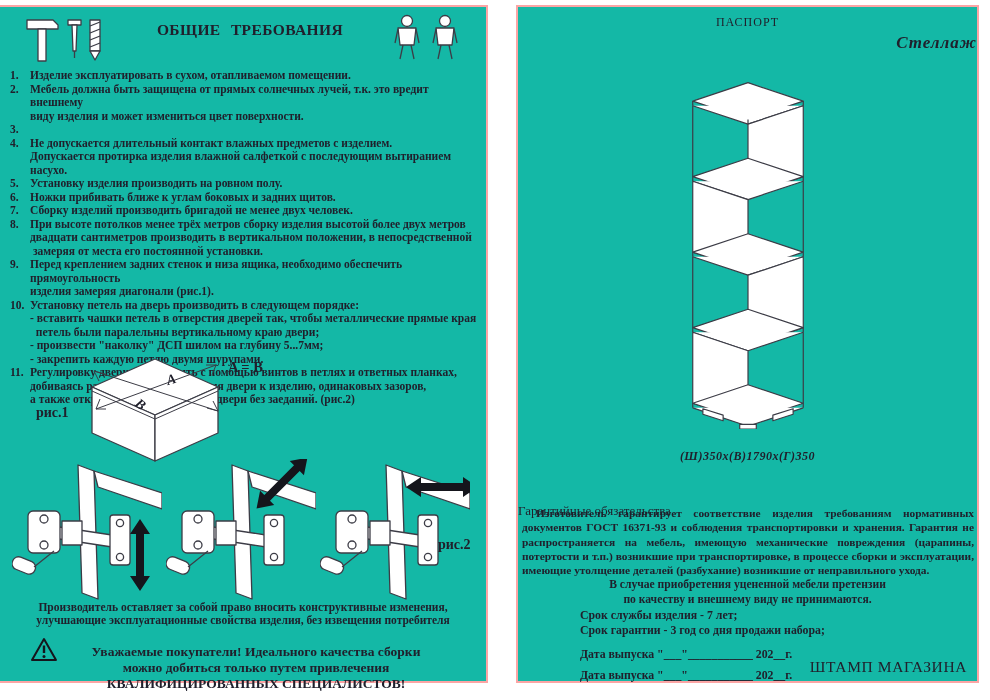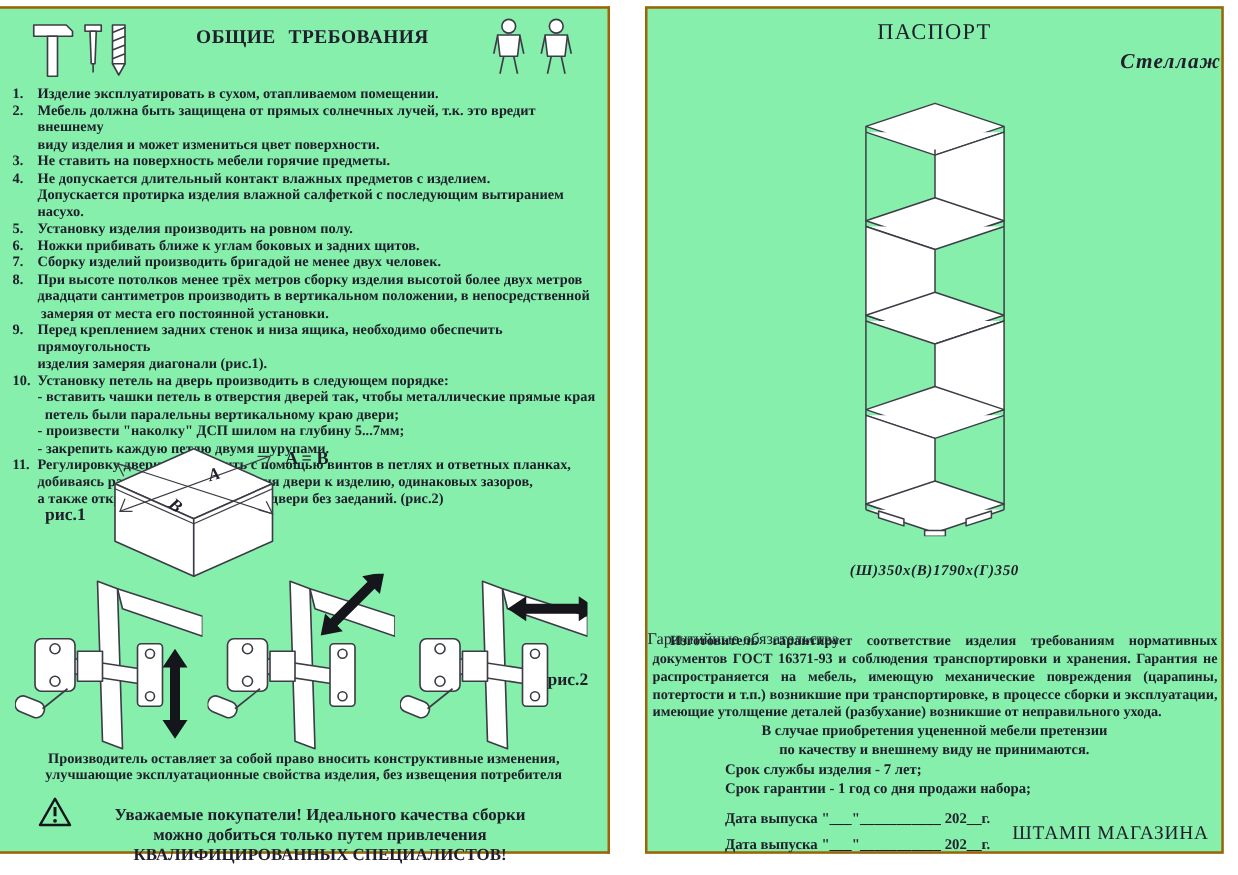--- a/index.html
+++ b/index.html
@@ -2,22 +2,22 @@
 <html><head>
 <meta charset="utf-8">
 <style>
   * { box-sizing: border-box; }
   html,body { margin:0; padding:0; background:#ffffff; }
   .sheet {
     position:relative; width:990px; height:700px; background:#fff;
     font-family:"Liberation Serif", serif; color:#20202c; overflow:hidden;
   }
   .page {
-    position:absolute; top:5px; height:678px; background:#86efac;
-    border:2px solid #a16207;
+    position:absolute; top:5px; height:678px; background:#14b8a6;
+    border:2px solid #fca5a5;
   }
   .page-left  { left:0px;  width:488px; border-left:none; }
   .page-right { left:516px; width:463px; }
 
   
   .lhead { display:flex; align-items:flex-start; padding:6px 16px 0 22px; }
   .ltitle { flex:1; text-align:center; font-weight:bold; font-size:15.5px;
             letter-spacing:.4px; word-spacing:6px; padding-top:8px; }
   .req-list { padding:4px 2px 0 10px; font-size:11.5px; font-weight:bold;
               line-height:13.5px; }
@@ -36,21 +36,21 @@
   .fig2-label { position:absolute; left:438px; top:530px; font-size:14px; font-weight:bold; }
 
   .note { position:absolute; top:594px; left:0; width:100%; text-align:center;
           font-size:11.5px; font-weight:bold; line-height:13px; white-space:pre-line; }
   .warnrow { position:absolute; top:624px; left:0; width:100%; }
   .warn-tri { position:absolute; left:30px; top:6px; }
   .warn-text { margin:13px 40px 0 66px; text-align:center; font-weight:bold;
                font-size:13.5px; line-height:16px; white-space:pre-line; }
 
   
-  .rtitle { text-align:center; margin-top:8px; font-size:18px; letter-spacing:1px; }
+  .rtitle { text-align:center; margin-top:8px; font-size:12px; letter-spacing:1px; }
   .rname  { text-align:right; margin-top:3px; font-size:17px; font-weight:bold;
             font-style:italic; letter-spacing:1px; }
   .tower  { position:absolute; top:72px; left:50%; transform:translateX(-50%); }
   .dims   { position:absolute; top:442px; left:0; width:100%; text-align:center;
             font-weight:bold; font-style:italic; font-size:12px; letter-spacing:.5px; }
   .gwhead { position:absolute; top:496px; left:0; width:100%; text-align:left; font-size:13px; }
   .gwtext { position:absolute; top:499px; left:4px; right:3px; font-size:11.4px;
             font-weight:bold; line-height:14.3px; text-align:justify; text-indent:14px; }
   .discount { position:absolute; top:571px; left:0; width:100%; text-align:center;
               font-size:11.6px; font-weight:bold; line-height:14.5px; white-space:pre-line; }
@@ -139,21 +139,20 @@
           <span class="num">1.</span>
           <span class="txt">Изделие эксплуатировать в сухом, отапливаемом помещении.</span>
         </div>
       <div class="li">
           <span class="num">2.</span>
           <span class="txt">Мебель должна быть защищена от прямых солнечных лучей, т.к. это вредит внешнему
 виду изделия и может измениться цвет поверхности.</span>
         </div>
       <div class="li">
           <span class="num">3.</span>
-          <span class="txt">Не ставить на поверхность мебели горячие предметы.</span>
         </div>
       <div class="li">
           <span class="num">4.</span>
           <span class="txt">Не допускается длительный контакт влажных предметов с изделием.
 Допускается протирка изделия влажной салфеткой с последующим вытиранием насухо.</span>
         </div>
       <div class="li">
           <span class="num">5.</span>
           <span class="txt">Установку изделия производить на ровном полу.</span>
         </div>
@@ -307,19 +306,19 @@
         </g>
       </svg>
     </span>
 
     <div class="dims">(Ш)350х(В)1790х(Г)350</div>
     <div class="gwhead">Гарантийные обязательства</div>
     <div class="gwtext">Изготовитель гарантирует соответствие изделия требованиям нормативных документов ГОСТ 16371-93 и соблюдения транспортировки и хранения. Гарантия не распространяется на мебель, имеющую механические повреждения (царапины, потертости и т.п.) возникшие при транспортировке, в процессе сборки и эксплуатации, имеющие утолщение деталей (разбухание) возникшие от неправильного ухода.</div>
     <div class="discount">В случае приобретения уцененной мебели претензии
 по качеству и внешнему виду не принимаются.</div>
     <div class="slife">Срок службы изделия - 7 лет;</div>
-    <div class="wper">Срок гарантии - 1 год со дня продажи набора;</div>
+    <div class="wper">Срок гарантии - 3 год со дня продажи набора;</div>
     <div class="date1">Дата выпуска "___"___________ 202__г.</div>
     <div class="date2">Дата выпуска "___"___________ 202__г.</div>
     <div class="stamp">ШТАМП МАГАЗИНА</div>
   </div>
 
 </div>
 
 </body></html>

